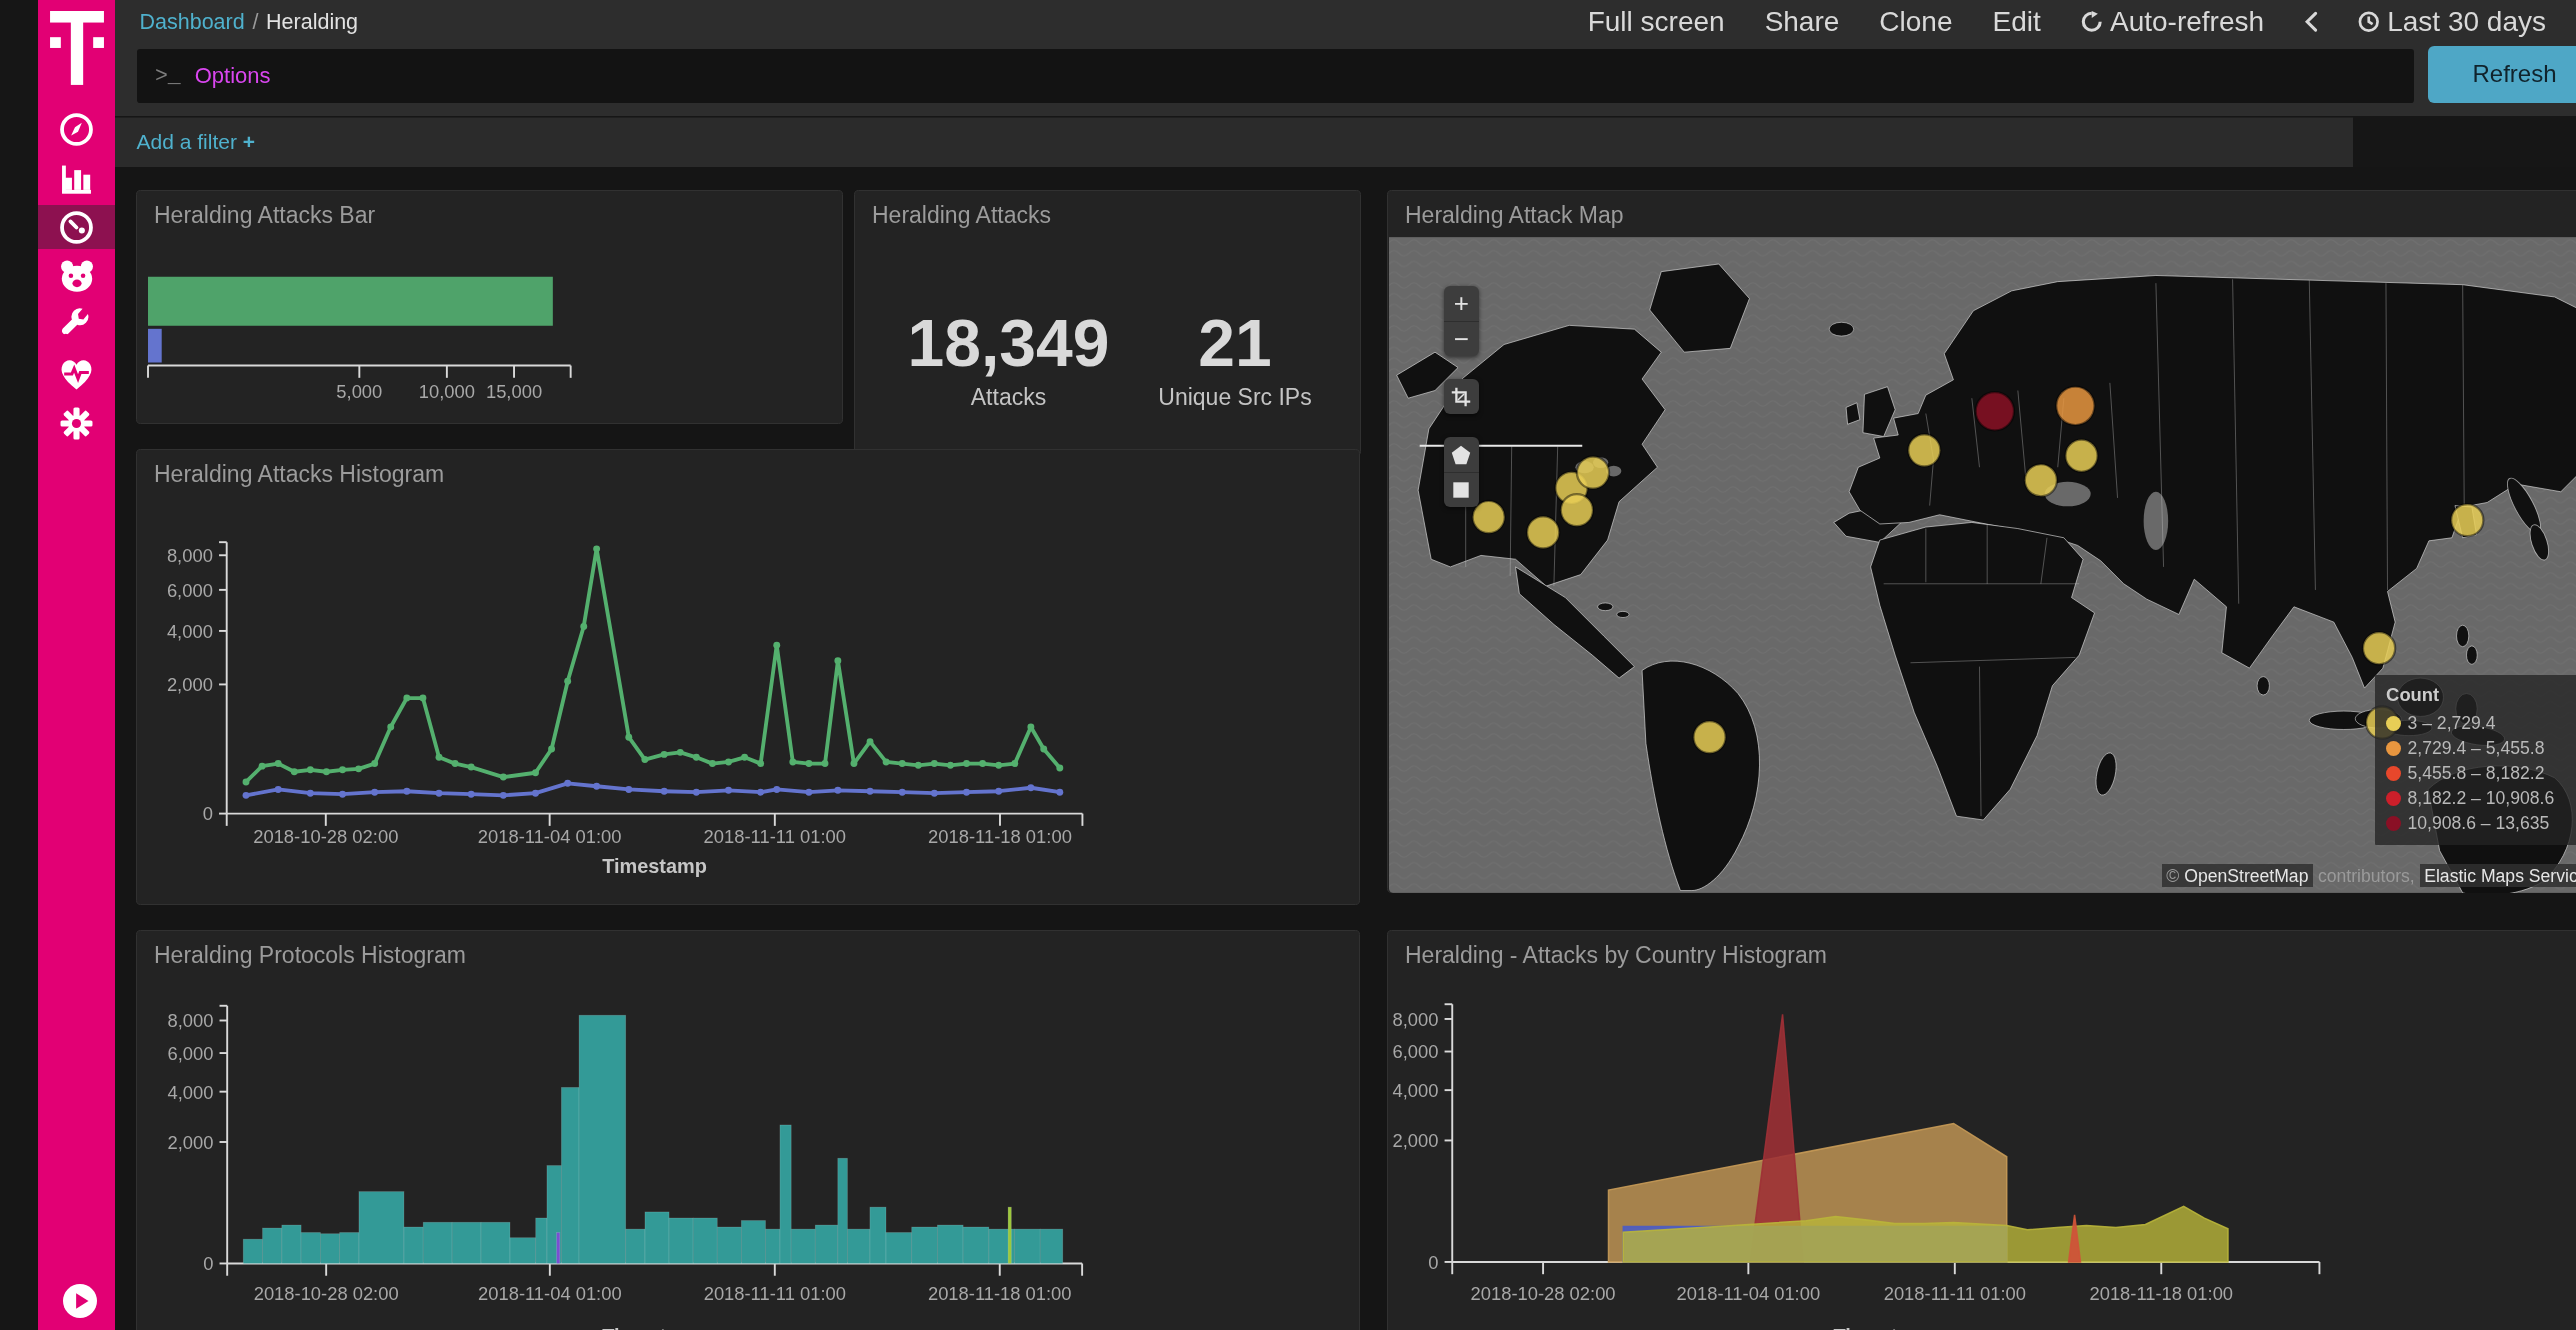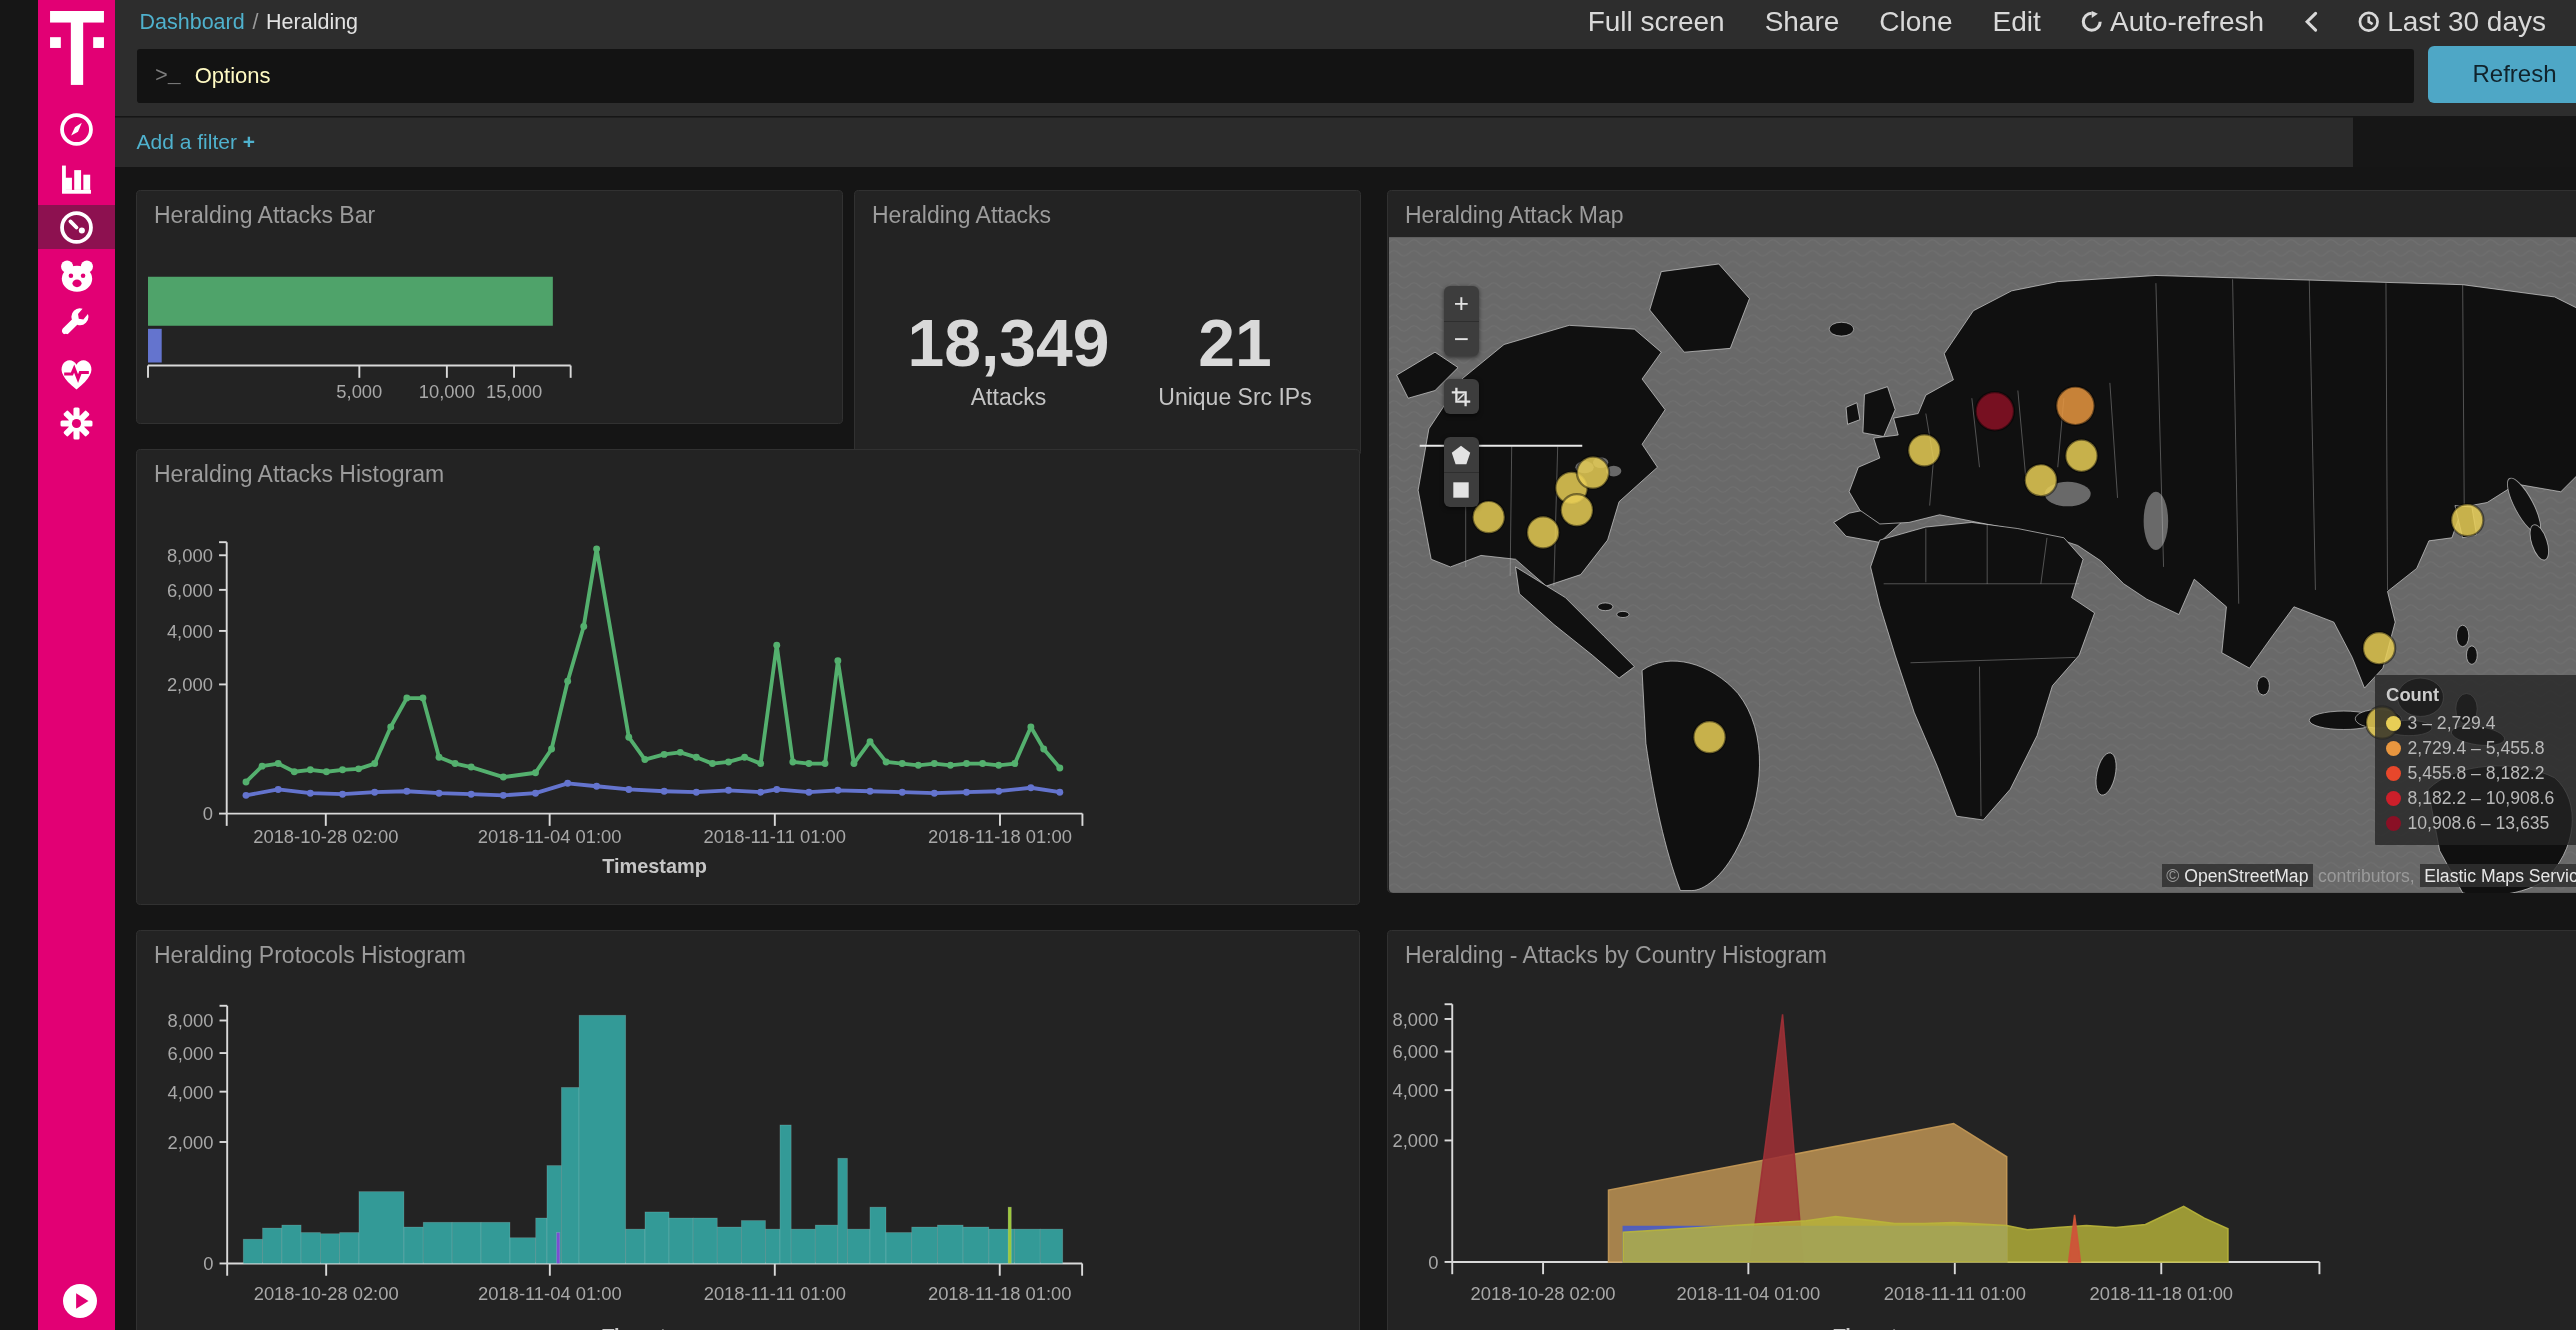--- a/index.html
+++ b/index.html
@@ -20,21 +20,21 @@
   .breadcrumb .bc-link{color:#4fb1cd;cursor:pointer;}
   .breadcrumb .bc-sep{color:#9a9a9a;padding:0 7.7px;}
   .breadcrumb .bc-cur{color:#e2e2e2;}
   .top-actions{position:absolute;right:14px;top:0;height:44px;display:flex;align-items:center;gap:40px;font-size:28px;color:#d9d9d9;}
   .top-actions .act{cursor:pointer;display:flex;align-items:center;gap:7.7px;white-space:nowrap;}
   .querybar{position:absolute;left:77px;top:44px;width:2499px;height:72px;background:#2d2d2d;}
   .search-box{position:absolute;left:21.5px;top:4.6px;width:2277px;height:54px;background:#131313;border-radius:3.1px;display:flex;align-items:center;}
   .search-prompt{font-family:"Liberation Mono",monospace;color:#7d7d7d;font-size:21.5px;padding:0 14px 0 18.4px;}
   .search-input{flex:1;background:transparent;border:none;outline:none;color:#d8d8d8;font-size:22px;font-family:"Liberation Sans",sans-serif;}
   .search-input::placeholder{color:#8a8a8a;}
-  .options-link{color:#fef9c3;font-size:22px;cursor:pointer;}
+  .options-link{color:#d946ef;font-size:22px;cursor:pointer;}
   .refresh-btn{position:absolute;left:2313px;top:1.5px;width:173px;height:57px;background:#4ea7c6;border-radius:6.1px;
                display:flex;align-items:center;justify-content:center;color:#10232c;font-size:24px;cursor:pointer;}
   .filterbar{position:absolute;left:77px;top:117px;width:2238px;height:51px;background:#2b2b2b;border-top:1.5px solid #1f1f1f;}
   .add-filter{position:absolute;left:21.5px;top:12.3px;font-size:21px;color:#4fb1cd;cursor:pointer;}
   .add-filter .plus{font-weight:bold;}
   .dash-area{position:absolute;left:77px;top:167px;width:2499px;height:1164px;background:#151515;}
 
   
   .panel{position:absolute;background:#232323;border:0.8px solid #313131;border-radius:4.6px;box-sizing:border-box;}
   .panel-title{position:absolute;left:17px;top:10.7px;font-size:23px;color:#9b9b9b;white-space:nowrap;}

